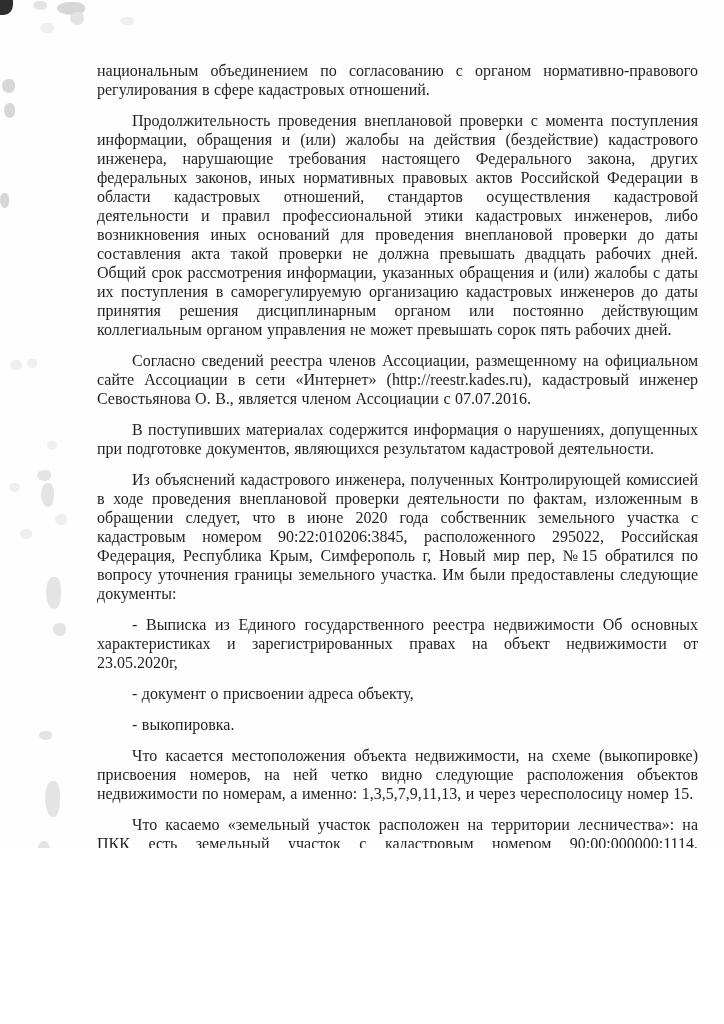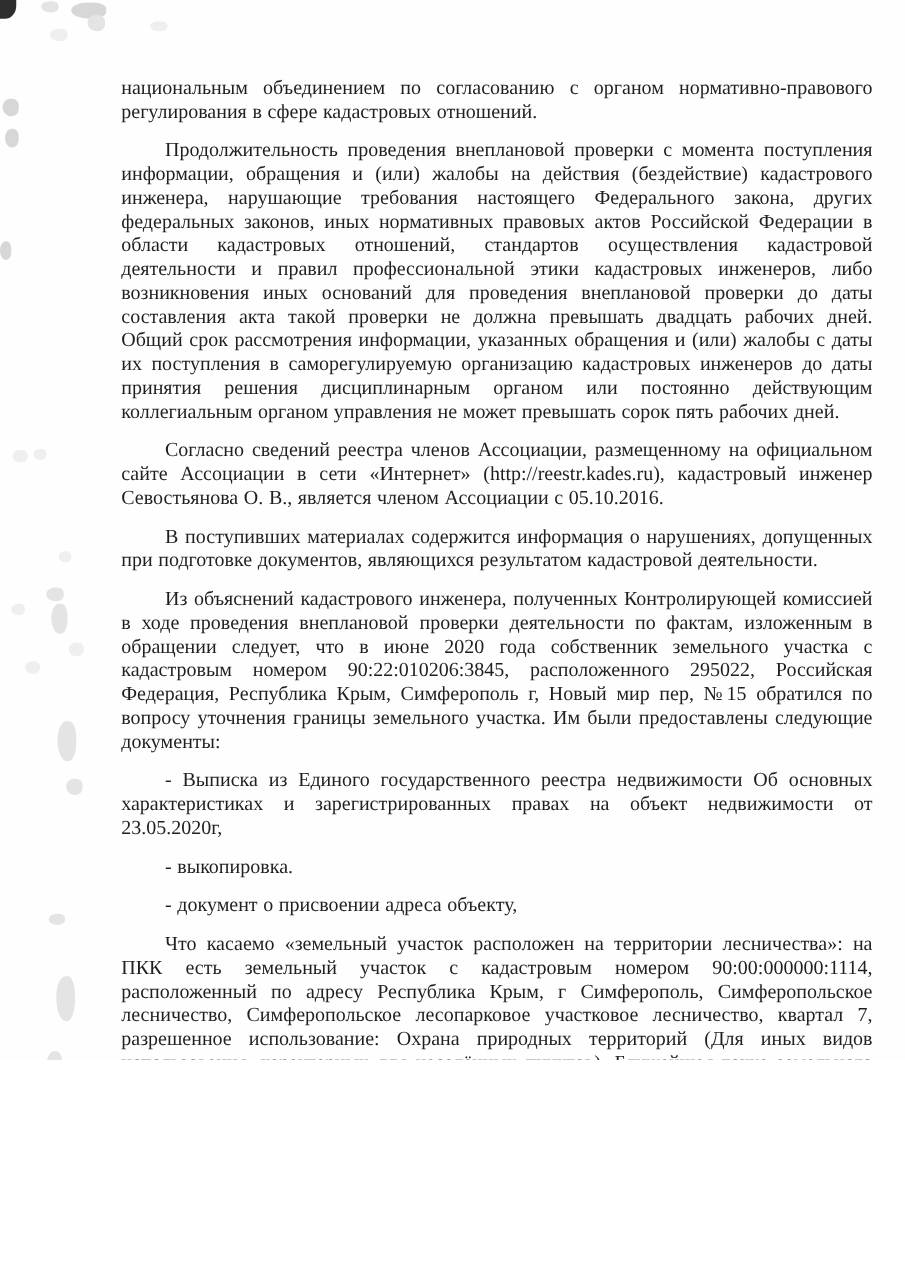--- a/index.html
+++ b/index.html
@@ -45,26 +45,27 @@
   .mark.faint { background: #efefef; }
 </style>
 </head>
 <body>
 
 <div class="page">
 
   <div class="content">
     <p class="continuation">национальным объединением по согласованию с органом нормативно-правового регулирования в сфере кадастровых отношений.</p>
     <p>Продолжительность проведения внеплановой проверки с момента поступления информации, обращения и (или) жалобы на действия (бездействие) кадастрового инженера, нарушающие требования настоящего Федерального закона, других федеральных законов, иных нормативных правовых актов Российской Федерации в области кадастровых отношений, стандартов осуществления кадастровой деятельности и правил профессиональной этики кадастровых инженеров, либо возникновения иных оснований для проведения внеплановой проверки до даты составления акта такой проверки не должна превышать двадцать рабочих дней. Общий срок рассмотрения информации, указанных обращения и (или) жалобы с даты их поступления в саморегулируемую организацию кадастровых инженеров до даты принятия решения дисциплинарным органом или постоянно действующим коллегиальным органом управления не может превышать сорок пять рабочих дней.</p>
-    <p>Согласно сведений реестра членов Ассоциации, размещенному на официальном сайте Ассоциации в сети «Интернет» (http://reestr.kades.ru), кадастровый инженер Севостьянова О. В., является членом Ассоциации с 05.10.2016.</p>
+    <p>Согласно сведений реестра членов Ассоциации, размещенному на официальном сайте Ассоциации в сети «Интернет» (http://reestr.kades.ru), кадастровый инженер Севостьянова О. В., является членом Ассоциации с 07.07.2016.</p>
     <p>В поступивших материалах содержится информация о нарушениях, допущенных при подготовке документов, являющихся результатом кадастровой деятельности.</p>
     <p>Из объяснений кадастрового инженера, полученных Контролирующей комиссией в ходе проведения внеплановой проверки деятельности по фактам, изложенным в обращении следует, что в июне 2020 года собственник земельного участка с кадастровым номером 90:22:010206:3845, расположенного 295022, Российская Федерация, Республика Крым, Симферополь г, Новый мир пер, №15 обратился по вопросу уточнения границы земельного участка. Им были предоставлены следующие документы:</p>
     <p>- Выписка из Единого государственного реестра недвижимости Об основных характеристиках и зарегистрированных правах на объект недвижимости от 23.05.2020г,</p>
+    <p>- документ о присвоении адреса объекту,</p>
     <p>- выкопировка.</p>
-    <p>- документ о присвоении адреса объекту,</p>
+    <p>Что касается местоположения объекта недвижимости, на схеме (выкопировке) присвоения номеров, на ней четко видно следующие расположения объектов недвижимости по номерам, а именно: 1,3,5,7,9,11,13, и через чересполосицу номер 15.</p>
     <p>Что касаемо «земельный участок расположен на территории лесничества»: на ПКК есть земельный участок с кадастровым номером 90:00:000000:1114, расположенный по адресу Республика Крым, г Симферополь, Симферопольское лесничество, Симферопольское лесопарковое участковое лесничество, квартал 7, разрешенное использование: Охрана природных территорий (Для иных видов использования, характерных для населённых пунктов). Ближайшая точка земельного участка 90:22:010206:3845 находится в 20 (двадцати) метрах от границы ЗУ с кадастровым номером</p>
   </div>
 
   <div>
     <div class="mark dark" style="left:0;top:0;width:13px;height:15px;border-radius:0 0 70% 0;"></div>
     <div class="mark mid" style="left:57px;top:2px;width:28px;height:13px;"></div>
     <div class="mark" style="left:33px;top:1px;width:14px;height:9px;"></div>
     <div class="mark" style="left:70px;top:12px;width:14px;height:13px;"></div>
     <div class="mark faint" style="left:40px;top:23px;width:14px;height:10px;"></div>
     <div class="mark faint" style="left:120px;top:17px;width:14px;height:8px;"></div>

